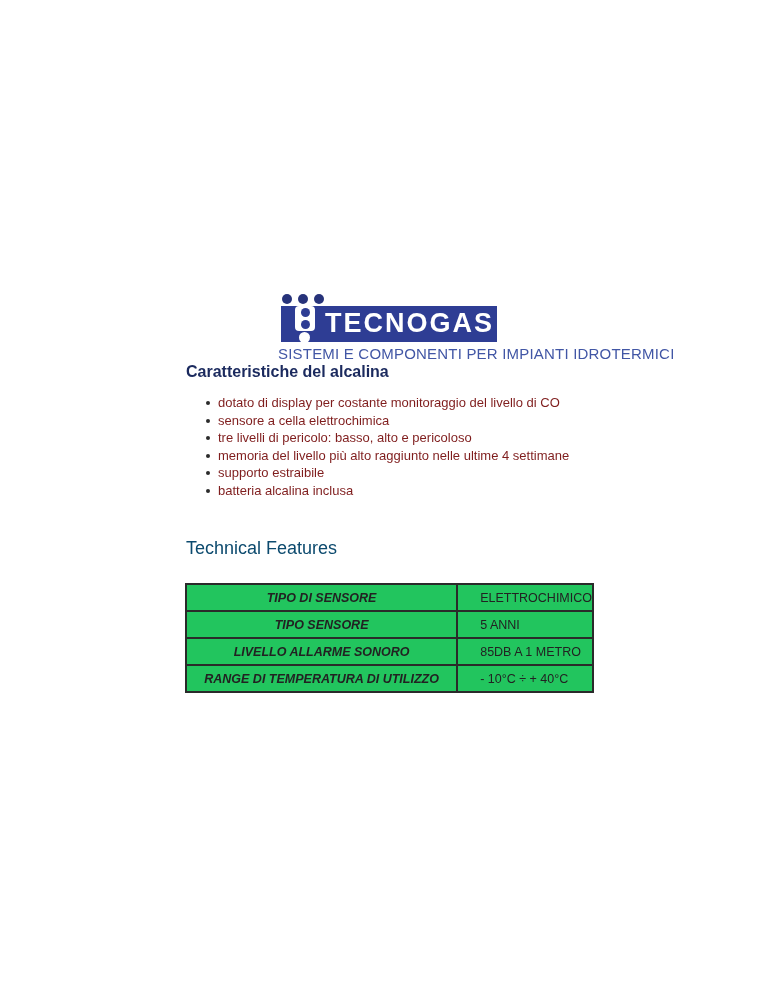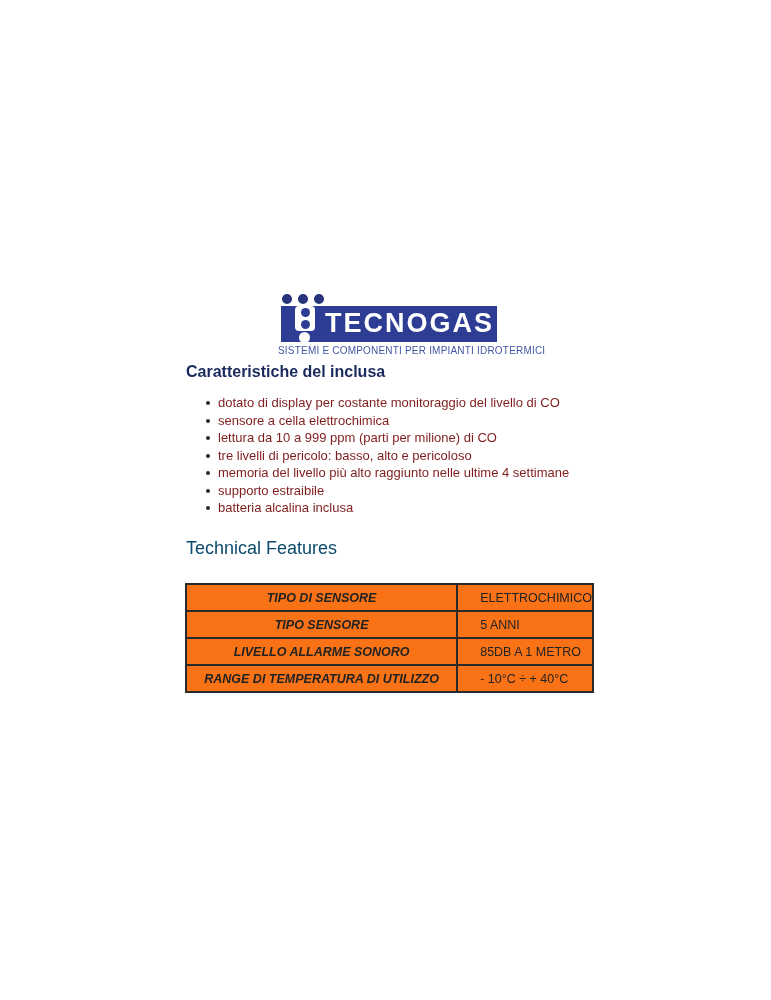--- a/index.html
+++ b/index.html
@@ -81,21 +81,21 @@
     font-weight: 800;
     letter-spacing: 2px;
     white-space: nowrap;
   }
   .logo-tagline {
     position: absolute;
     left: 0;
     top: 51px;
     width: 230px;
     text-align: center;
-    font-size: 10px;
+    font-size: 15px;
     letter-spacing: 0.2px;
     color: #4156a5;
     white-space: nowrap;
   }
 
   
   .features-title {
     position: absolute;
     left: 186px;
     top: 363px;
@@ -142,21 +142,21 @@
     left: 185px;
     top: 583px;
     width: 409px;
     border-collapse: collapse;
   }
   table.spec-table td {
     border: 2px solid #2a2a2a;
     height: 27px;
     font-size: 12.5px;
     color: #222222;
-    background: #f97316;
+    background: #22c55e;
     vertical-align: middle;
   }
   td.spec-label {
     width: 282px;
     text-align: center;
     font-weight: bold;
     font-style: italic;
   }
   td.spec-value {
     padding-left: 22px;
@@ -179,25 +179,24 @@
       <div class="logo-capsule">
         <span class="cdot"></span>
         <span class="cdot"></span>
       </div>
       <span class="logo-bottom-dot"></span>
       <span class="logo-wordmark">TECNOGAS</span>
     </div>
     <div class="logo-tagline">SISTEMI E COMPONENTI PER IMPIANTI IDROTERMICI</div>
   </div>
 
-  <h2 class="features-title">Caratteristiche del inclusa</h2>
+  <h2 class="features-title">Caratteristiche del alcalina</h2>
   <ul class="feature-list">
     <li>dotato di display per costante monitoraggio del livello di CO</li>
     <li>sensore a cella elettrochimica</li>
-    <li>lettura da 10 a 999 ppm (parti per milione) di CO</li>
     <li>tre livelli di pericolo: basso, alto e pericoloso</li>
     <li>memoria del livello più alto raggiunto nelle ultime 4 settimane</li>
     <li>supporto estraibile</li>
     <li>batteria alcalina inclusa</li>
   </ul>
 
   <h2 class="technical-title">Technical Features</h2>
 
   <table class="spec-table">
     <tbody>

